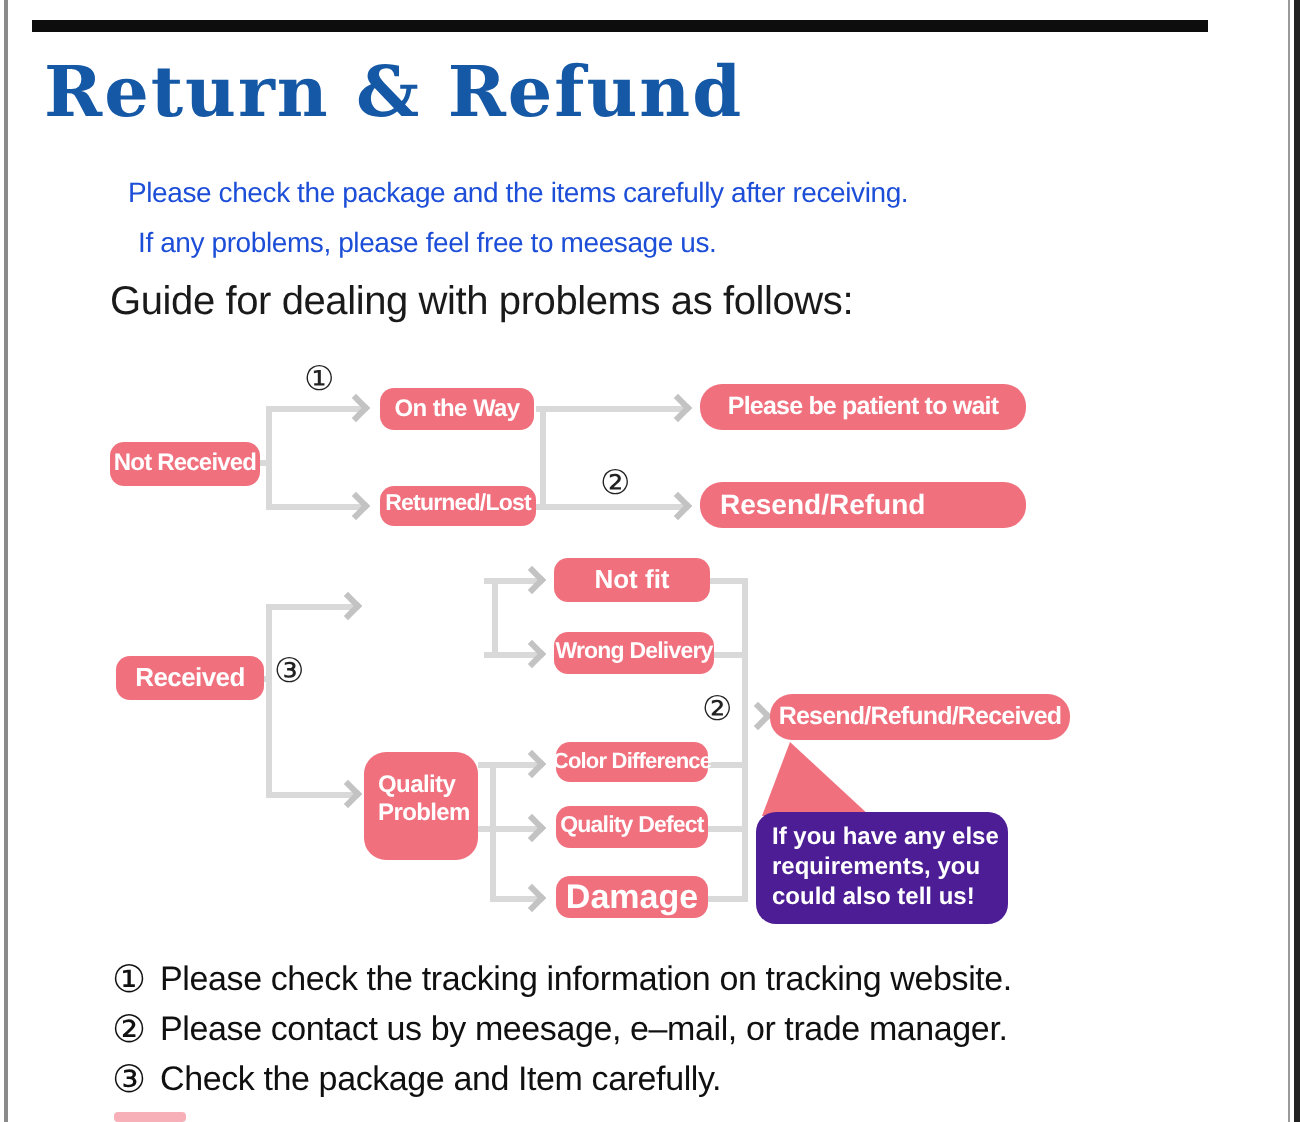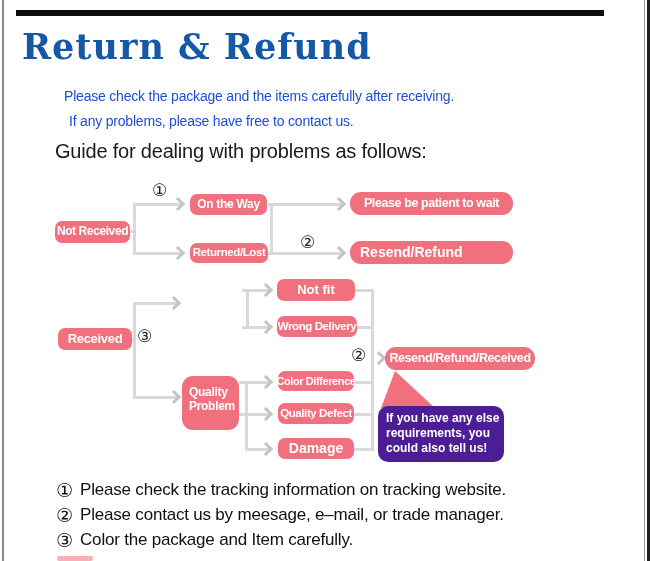--- a/index.html
+++ b/index.html
@@ -48,21 +48,21 @@
 <div class="page">
 
   <div class="abs edge-left"></div>
   <div class="abs edge-right-thin"></div>
   <div class="abs edge-right-thick"></div>
   <div class="abs top-bar"></div>
 
   <div class="abs title">Return &amp; Refund</div>
 
   <div class="abs intro" style="left:64px;top:88px;">Please check the package and the items carefully after receiving.</div>
-  <div class="abs intro" style="left:69px;top:113px;">If any problems, please have free to contact us.</div>
+  <div class="abs intro" style="left:69px;top:113px;">If any problems, please feel free to meesage us.</div>
 
   <div class="abs guide">Guide for dealing with problems as follows:</div>
 
   <div class="hl" style="left:125px;top:230px;width:10px;"></div>
   <div class="vl" style="left:133px;top:203px;height:52px;"></div>
   <div class="hl" style="left:133px;top:203px;width:48px;"></div>
   <div class="chev" style="left:173px;top:199px;"></div>
   <div class="hl" style="left:133px;top:252px;width:48px;"></div>
   <div class="chev" style="left:173px;top:248px;"></div>
   <div class="hl" style="left:268px;top:203px;width:75px;"></div>
@@ -111,36 +111,36 @@
 
   <div class="circ" style="left:137px;top:328px;">③</div>
   <div class="circ" style="left:351px;top:347px;">②</div>
 
   <div class="fbox" style="left:58px;top:328px;width:74px;height:22px;font-size:13px;letter-spacing:-0.3px;">Received</div>
   <div class="fbox" style="left:277px;top:279px;width:78px;height:22px;font-size:13px;">Not fit</div>
   <div class="fbox" style="left:277px;top:316px;width:80px;height:21px;font-size:11.5px;letter-spacing:-0.4px;">Wrong Delivery</div>
   <div class="fbox fbox-lg fbox-block" style="left:182px;top:376px;width:57px;height:54px;font-size:12px;letter-spacing:-0.3px;padding:10px 0 12px 7px;box-sizing:border-box;">Quality Problem</div>
   <div class="fbox" style="left:278px;top:371px;width:76px;height:20px;font-size:11px;letter-spacing:-0.4px;">Color Difference</div>
   <div class="fbox" style="left:278px;top:403px;width:76px;height:21px;font-size:11.5px;letter-spacing:-0.4px;">Quality Defect</div>
-  <div class="fbox" style="left:278px;top:438px;width:76px;height:21px;font-size:14px;">Damage</div>
+  <div class="fbox" style="left:278px;top:438px;width:76px;height:21px;font-size:17px;">Damage</div>
   <div class="fbox fbox-lg" style="left:385px;top:347px;width:150px;height:23px;font-size:12.5px;letter-spacing:-0.4px;">Resend/Refund/Received</div>
 
   <svg class="tail" width="54" height="37">
     <polygon points="14,0 0,37 54,37" fill="#F0707E"></polygon>
   </svg>
   <div class="bubble">If you have any else requirements, you could also tell us!</div>
 
   <div class="note-row" style="top:480px;">
     <span class="note-marker">①</span>
     <span class="note-text">Please check the tracking information on tracking website.</span>
   </div>
   <div class="note-row" style="top:505px;">
     <span class="note-marker">②</span>
     <span class="note-text">Please contact us by meesage, e–mail, or trade manager.</span>
   </div>
   <div class="note-row" style="top:530px;">
     <span class="note-marker">③</span>
-    <span class="note-text">Color the package and Item carefully.</span>
+    <span class="note-text">Check the package and Item carefully.</span>
   </div>
 
   <div class="abs bottom-sliver"></div>
 
 </div>
 
 </body></html>

